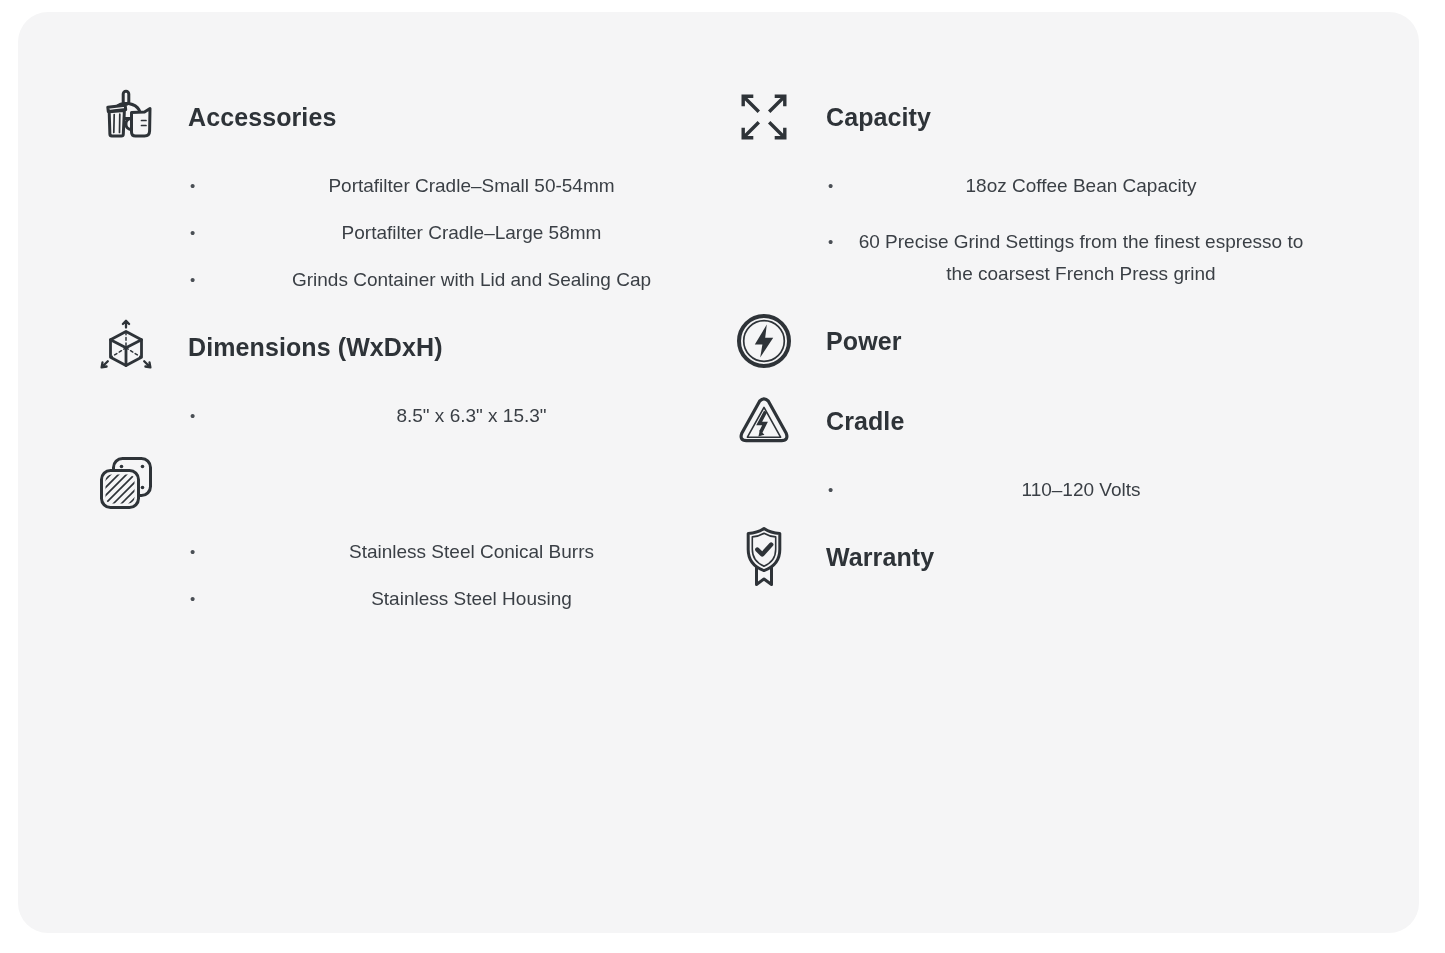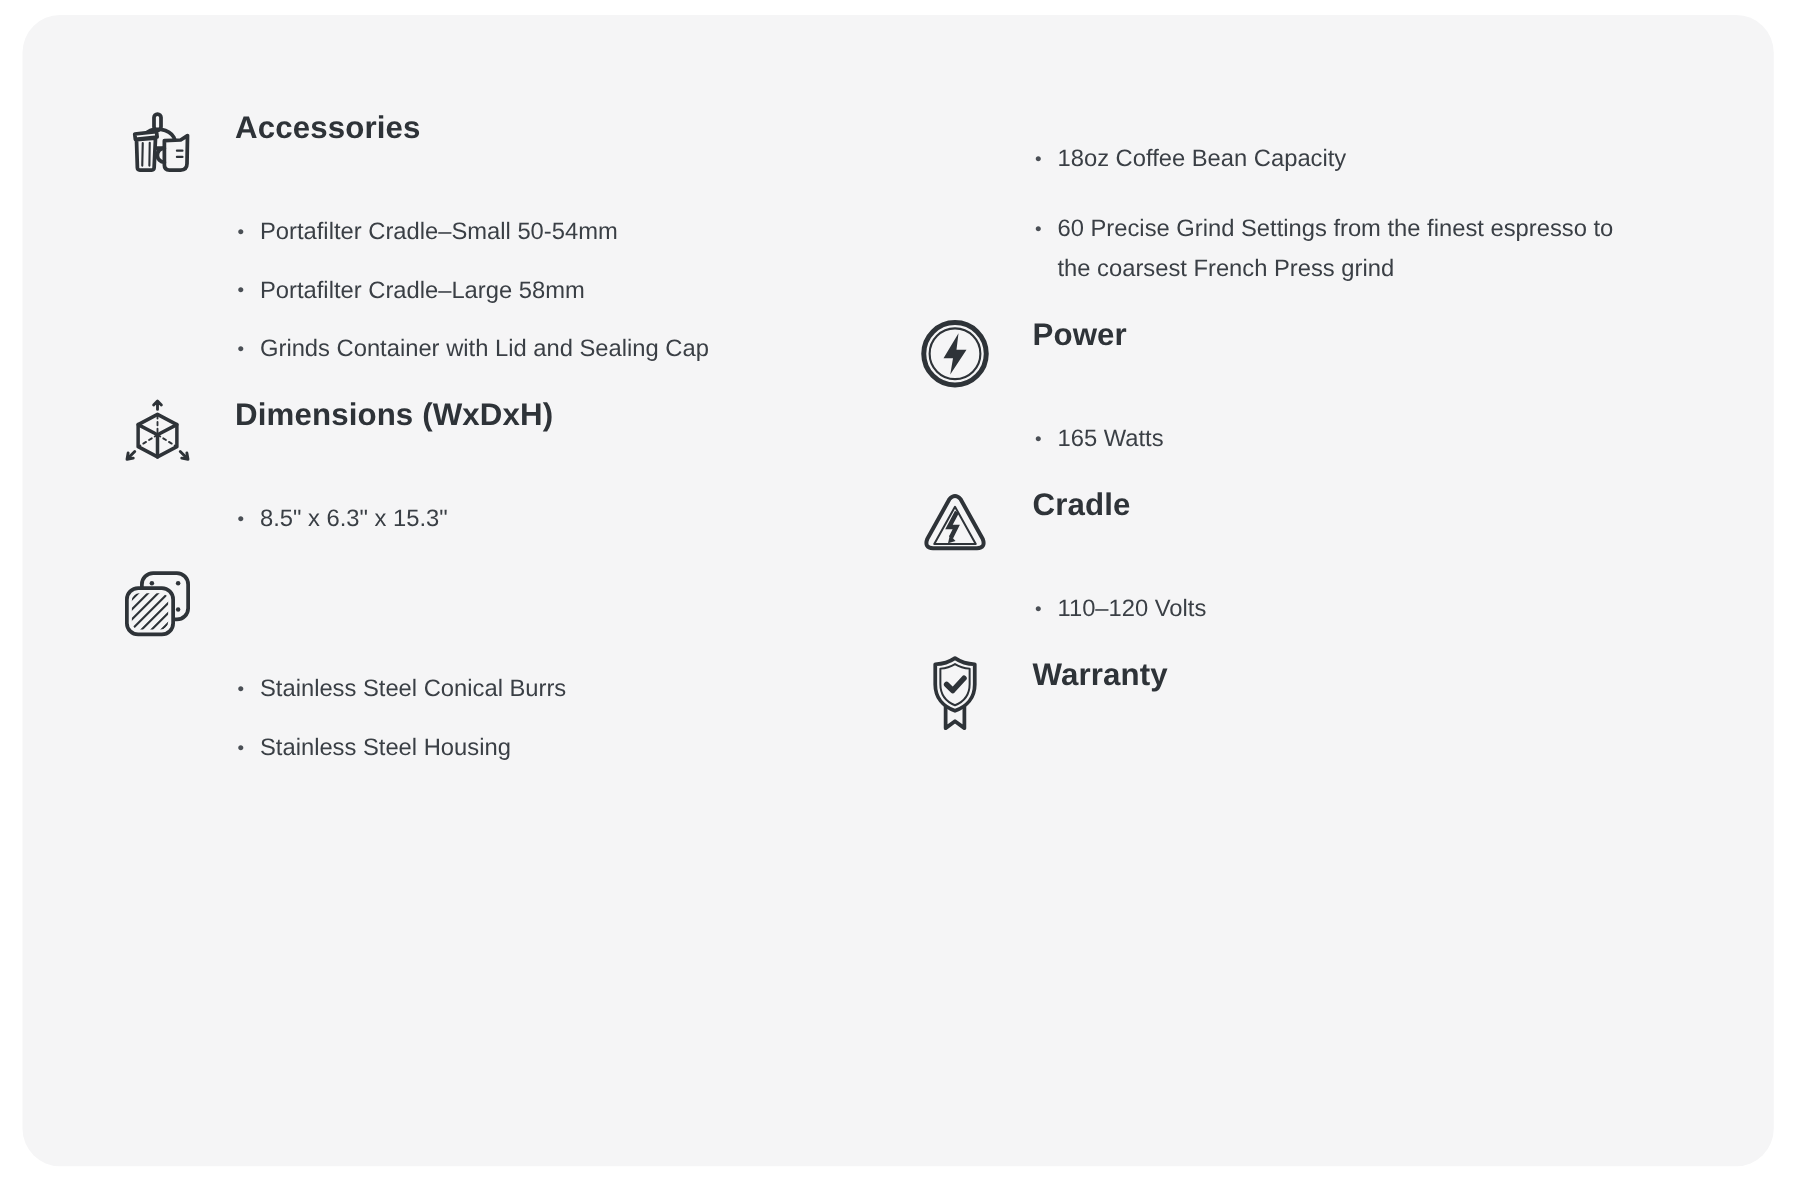--- a/index.html
+++ b/index.html
@@ -16,37 +16,38 @@
     position:absolute;
     left:18px; top:12px;
     width:1401px; height:921px;
     background:#f5f5f6;
     border-radius:30px;
     padding:76px 56px 40px 79px;
     display:grid;
     grid-template-columns:638px 1fr;
   }
   section { margin-bottom:22px; }
-  .hdr { display:flex; height:58px; }
+  .hdr { display:flex; align-items:center; height:58px; }
   .icon-box {
     width:58px; height:58px; flex:0 0 58px;
     display:flex; align-items:center; justify-content:center;
     overflow:visible;
   }
   .hdr h2 {
     margin:0 0 0 33px;
     font-size:25px; font-weight:700;
     color:#2e3338;
     letter-spacing:0.1px;
     white-space:nowrap;
   }
   ul.spec-list {
     list-style:none;
     margin:24px 0 0 91px;
     padding:0;
+    text-align:center;
   }
   ul.spec-list li {
     position:relative;
     padding-left:20px;
     font-size:19px;
     line-height:32px;
     color:#3a3f45;
     margin-bottom:15px;
   }
   ul.spec-list li::before {
@@ -146,20 +147,31 @@
         <li>Stainless Steel Conical Burrs</li>
         <li>Stainless Steel Housing</li>
       </ul>
     </section>
 
   </div>
 
   <div class="col col-right">
 
     <section>
+      <div class="hdr">
+        <span class="icon-box">
+          <svg width="58" height="58" viewBox="0 0 58 58" fill="none" stroke="#2e3338" stroke-width="3.4">
+            <path d="M23.8 23.8 L10 10 M8.2 18.3 V8.2 H18.3"></path>
+            <path d="M34.2 23.8 L48 10 M39.7 8.2 H49.8 V18.3"></path>
+            <path d="M23.8 34.2 L10 48 M8.2 39.7 V49.8 H18.3"></path>
+            <path d="M34.2 34.2 L48 48 M39.7 49.8 H49.8 V39.7"></path>
+          </svg>
+        </span>
+        <h2>Capacity</h2>
+      </div>
       <ul class="spec-list">
         <li>18oz Coffee Bean Capacity</li>
       </ul>
     </section>
 
     <section>
       <ul class="spec-list">
         <li>60 Precise Grind Settings from the finest espresso to the coarsest French Press grind</li>
       </ul>
     </section>
@@ -168,23 +180,20 @@
       <div class="hdr">
         <span class="icon-box">
           <svg width="58" height="58" viewBox="0 0 58 58">
             <circle cx="29" cy="29" r="25" fill="none" stroke="#2e3338" stroke-width="4"></circle>
             <circle cx="29" cy="29" r="20.3" fill="none" stroke="#2e3338" stroke-width="1.7"></circle>
             <path fill="#2e3338" d="M31.8 12.5 L19.8 32.5 H27.4 L25.2 45.5 L38.2 25.8 H30.2 Z"></path>
           </svg>
         </span>
         <h2>Power</h2>
       </div>
-      <ul class="spec-list">
-        <li>165 Watts</li>
-      </ul>
     </section>
 
     <section>
       <div class="hdr">
         <span class="icon-box">
           <svg width="58" height="58" viewBox="0 0 58 58">
             <path fill="none" stroke="#2e3338" stroke-width="3.2" stroke-linejoin="round" d="M24.6 9.2 Q29 4.4 33.4 9.2 L51.2 41.2 Q53.8 48.2 46.6 48.6 H11.4 Q4.2 48.2 6.8 41.2 Z"></path>
             <path fill="none" stroke="#2e3338" stroke-width="1.6" stroke-linejoin="round" d="M29 15.4 L45.6 45.2 H12.4 Z"></path>
             <path fill="none" stroke="#2e3338" stroke-width="3.6" stroke-linejoin="miter" d="M30.6 19.5 L24.2 31.5 h5.8 L25.8 40"></path>
             <path fill="#2e3338" d="M23.4 44.6 l1.5 -6.6 4.5 4.7 z"></path>

